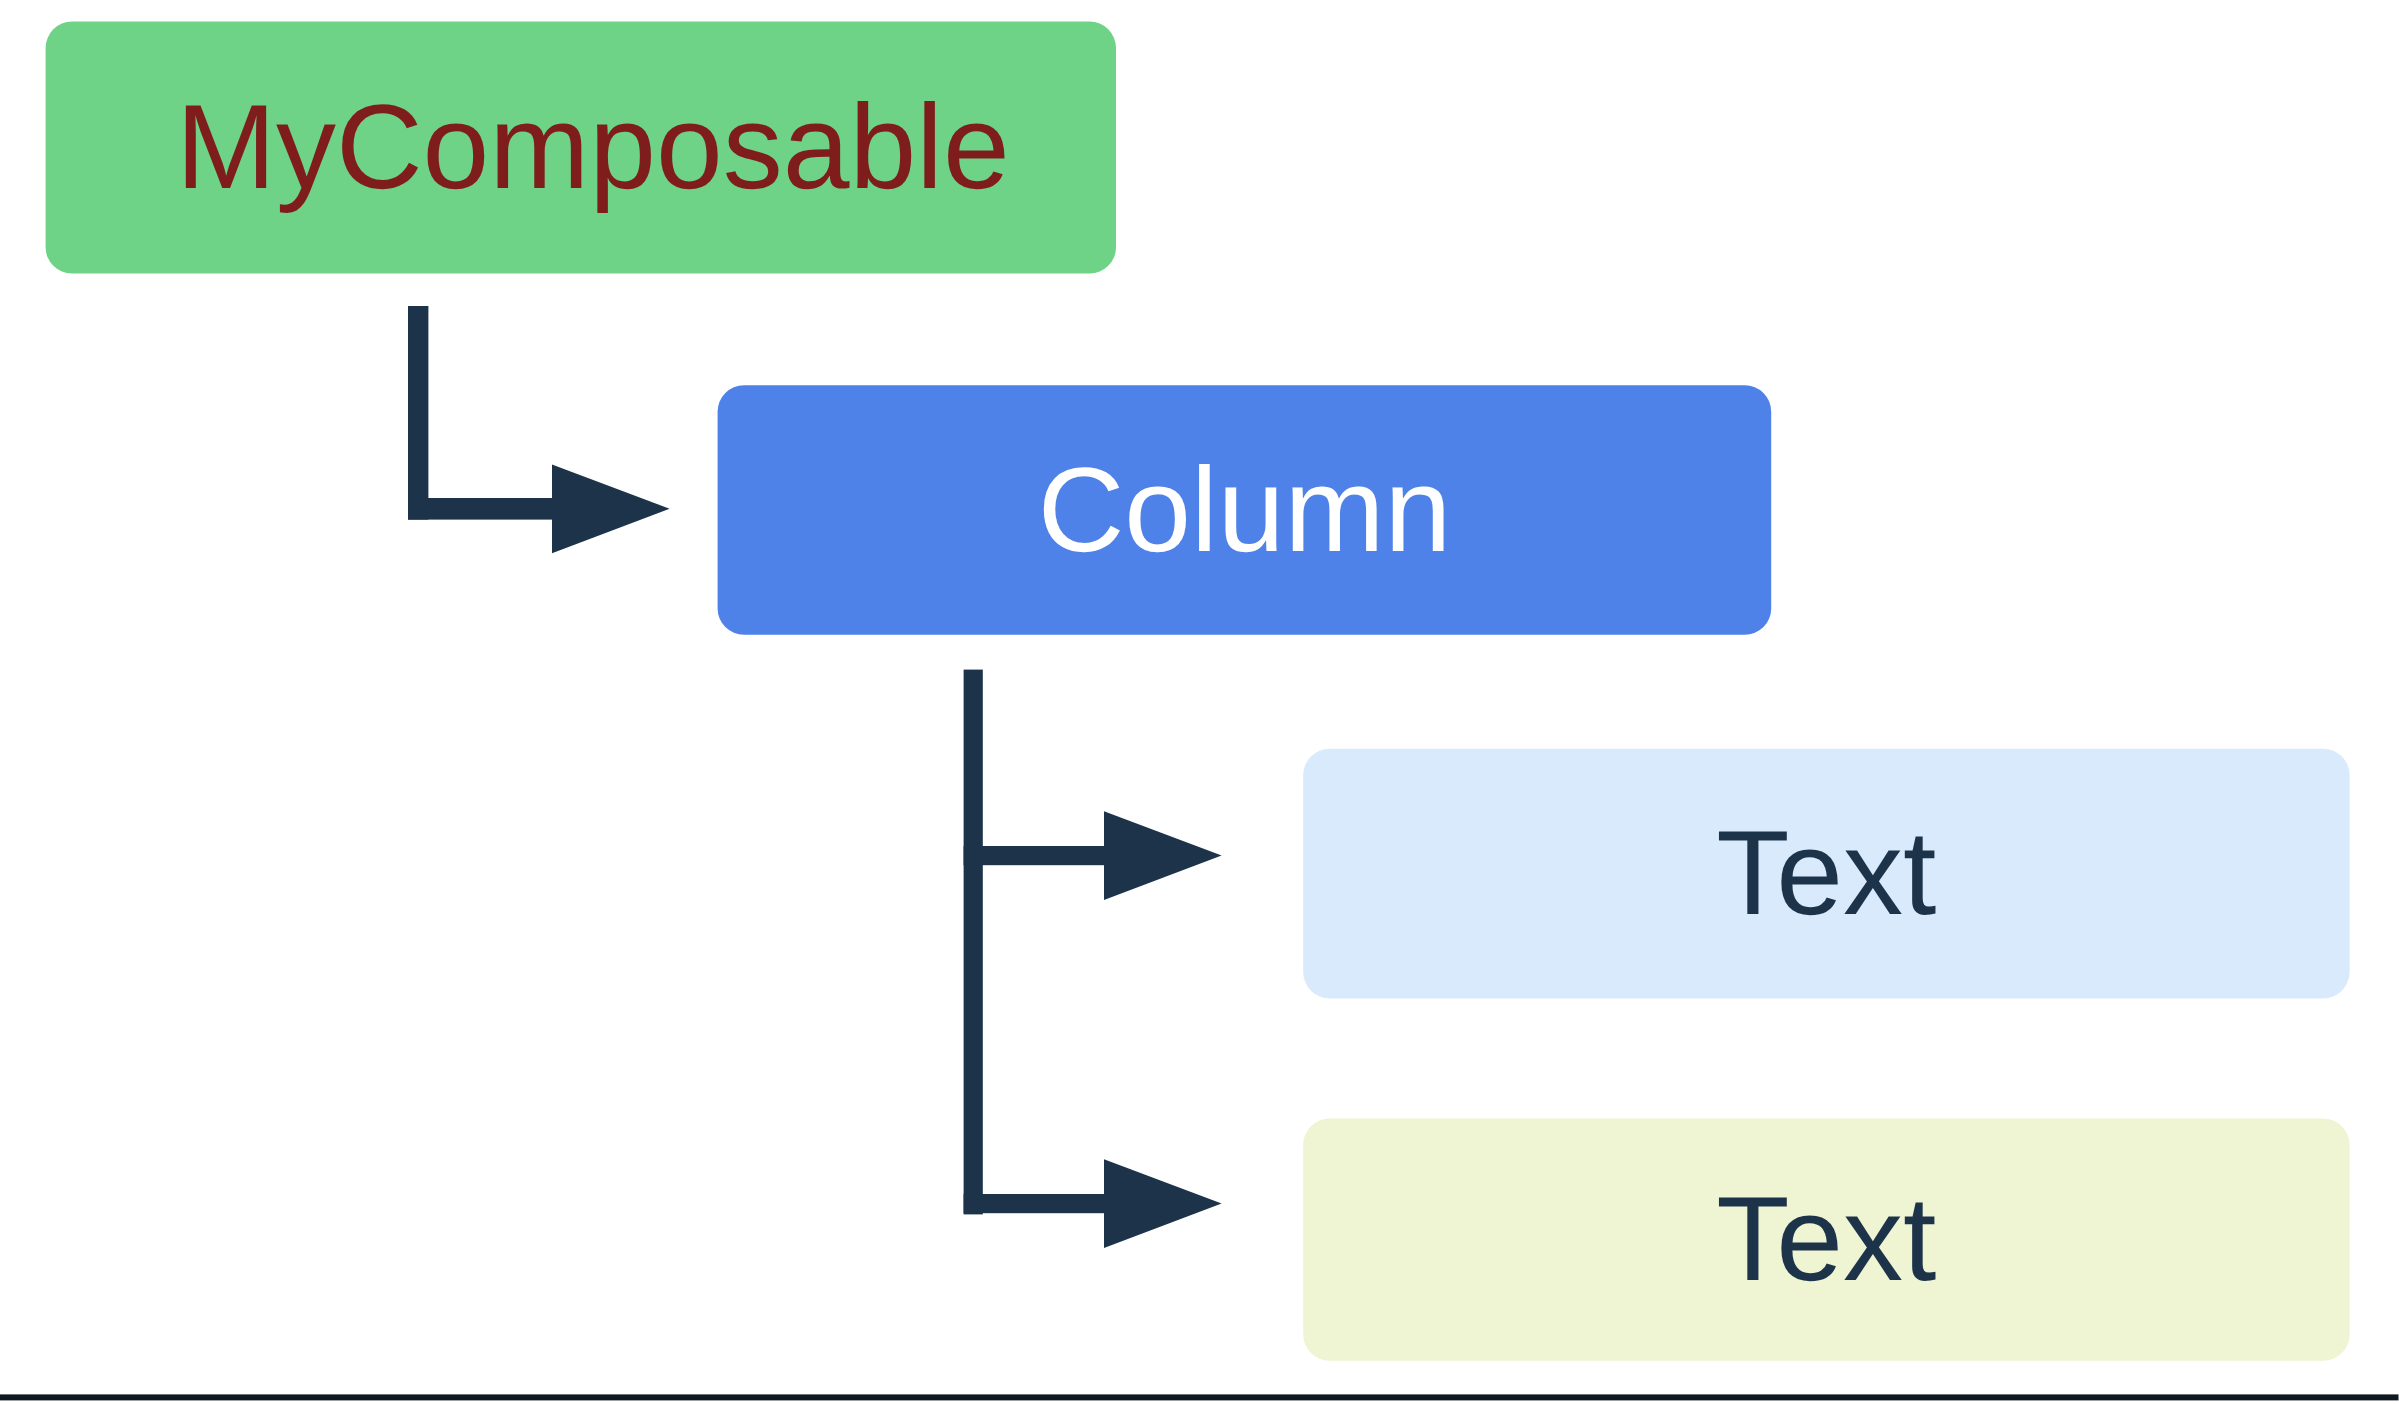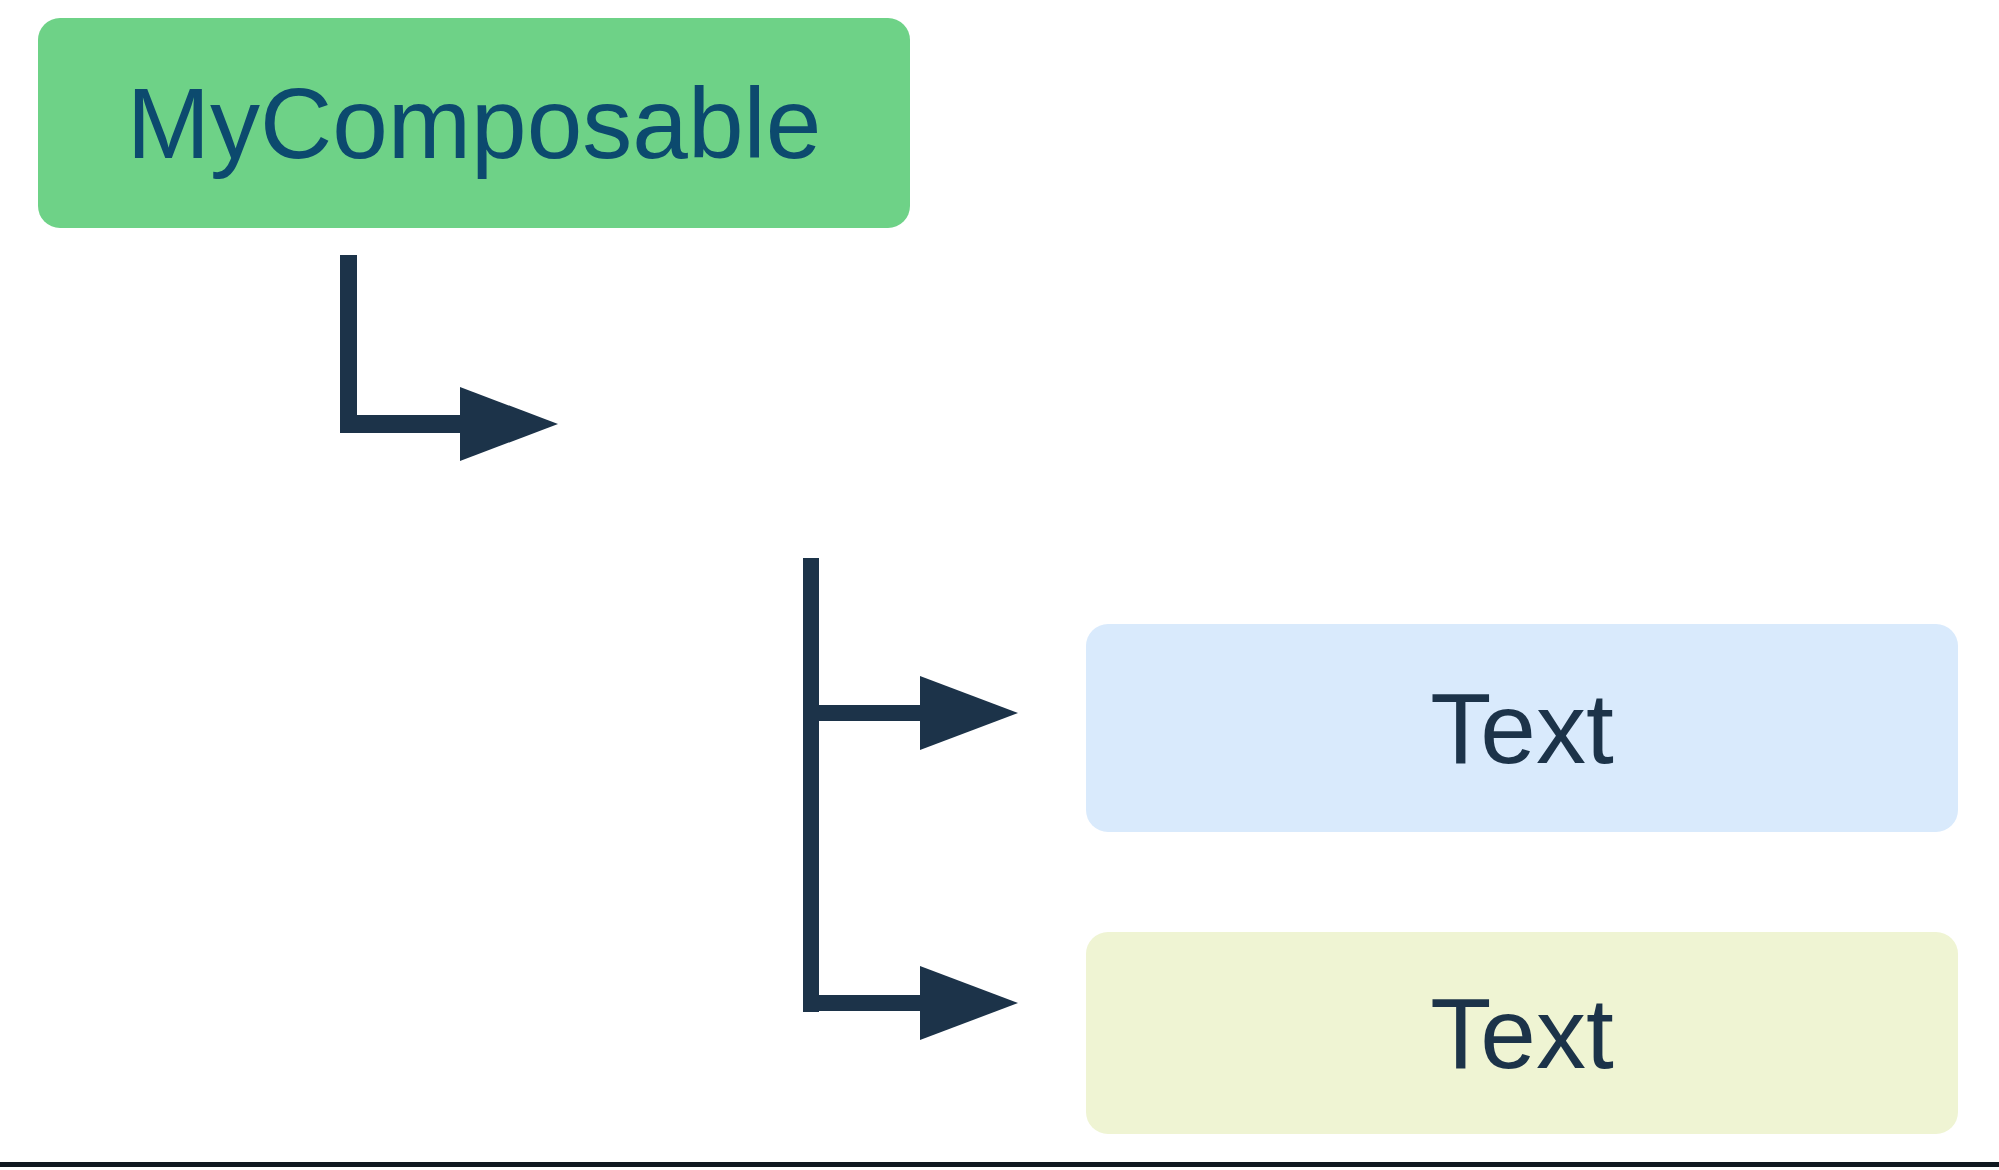--- a/index.html
+++ b/index.html
@@ -63,30 +63,33 @@
     top: 1162px;
     width: 1999px;
     height: 5px;
   }
 </style>
 </head>
 <body>
 
 <div class="canvas" style="background-color: rgb(255, 255, 255);">
 
-  <div class="node node-root" style="background-color: rgb(110, 210, 135); color: #0c4a6e;">
+  <div class="node node-root" style="background-color: rgb(110, 210, 135); color: #7f1d1d; padding-left: 20px;">
     <span class="node-label">MyComposable</span>
   </div>
 
   <div class="connector" style="color: rgb(28, 51, 73);">
     <div class="seg c1v"></div>
     <div class="seg c1h"></div>
     <div class="arrowhead c1a"></div>
   </div>
 
+  <div class="node node-column" style="background-color: rgb(78, 130, 232); color: rgb(255, 255, 255);">
+    <span class="node-label">Column</span>
+  </div>
 
   <div class="connector" style="color: rgb(28, 51, 73);">
     <div class="seg c2v"></div>
     <div class="seg c2h1"></div>
     <div class="arrowhead c2a1"></div>
     <div class="seg c2h2"></div>
     <div class="arrowhead c2a2"></div>
   </div>
 
   <div class="node node-text1" style="background-color: rgb(217, 234, 252); color: rgb(28, 51, 73);">

